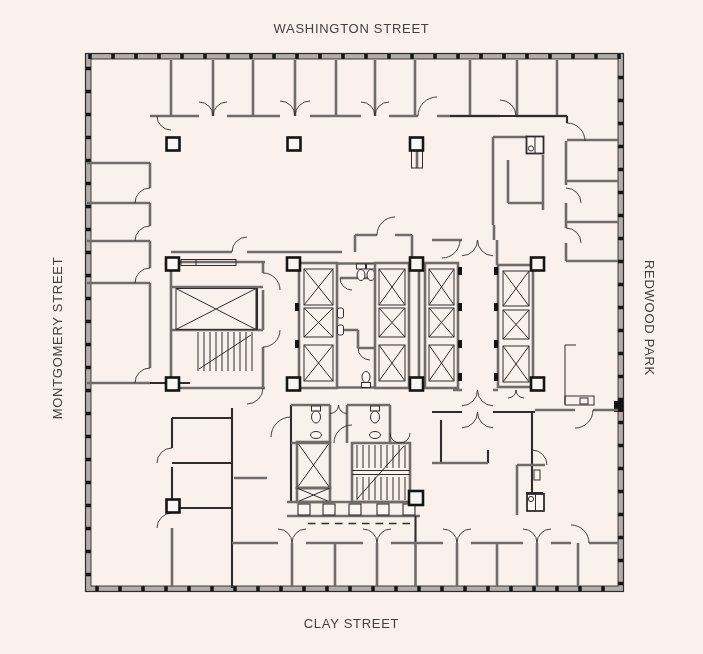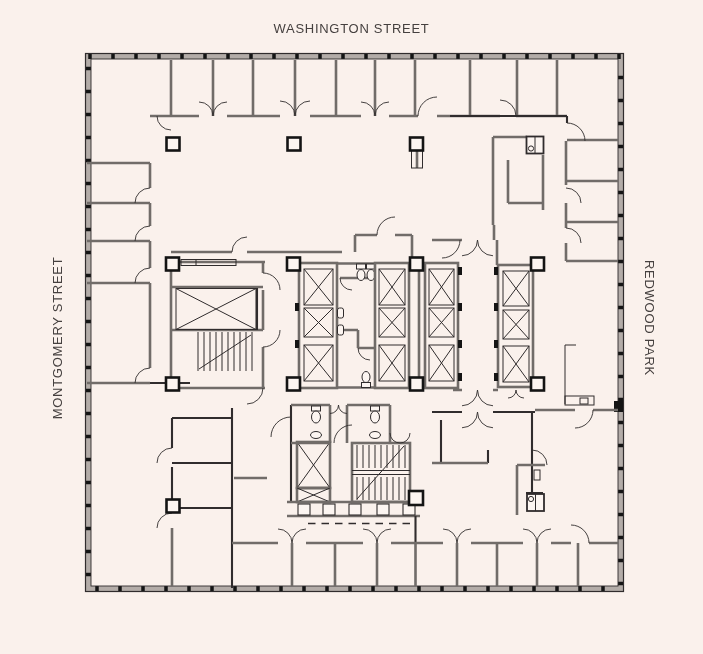--- a/index.html
+++ b/index.html
@@ -30,20 +30,21 @@
   .fix{stroke:var(--dark);stroke-width:1;fill:var(--paper);}
 </style>
 </head>
 <body>
 
 <div class="stage">
 
   <div class="street street-top">WASHINGTON STREET</div>
   <div class="street street-left">MONTGOMERY STREET</div>
   <div class="street street-right">REDWOOD PARK</div>
+  <div class="street street-bottom">CLAY STREET</div>
 
   <svg width="703" height="654" viewBox="0 0 703 654">
 
     <g>
       <rect class="band" x="88.25" y="56.25" width="532.5" height="532.5"></rect>
       <g>
         <rect class="ticks" x="88.25" y="56.25" width="532.5" height="532.5"></rect>
       </g>
       <rect class="edge" x="85.5" y="53.5" width="538" height="538"></rect>
       <rect class="edge" x="91" y="59" width="527" height="527" style="stroke-width:.9"></rect>

